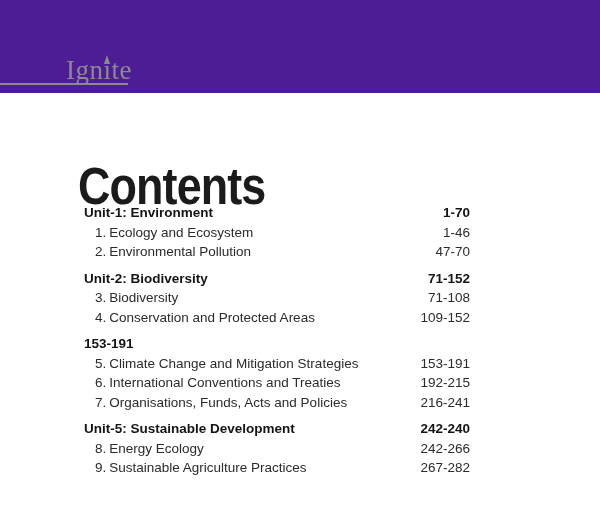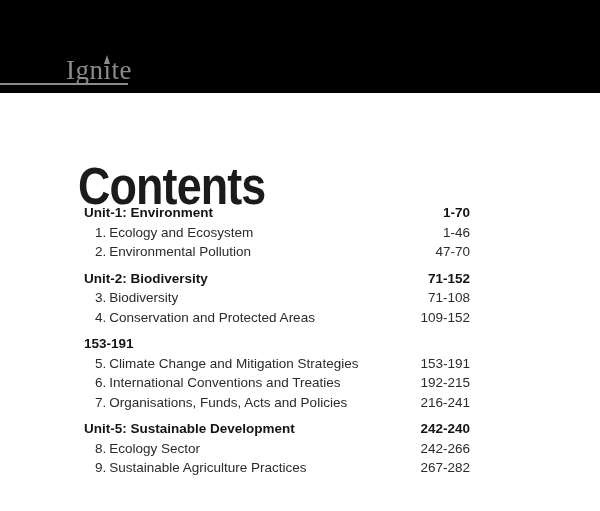--- a/index.html
+++ b/index.html
@@ -15,21 +15,21 @@
     overflow: hidden;
   }
 
   
   .band {
     position: absolute;
     top: 0;
     left: 0;
     width: 600px;
     height: 93px;
-    background: #000000;
+    background: #4c1d95;
   }
   .logo-underline {
     position: absolute;
     top: 83px;
     left: 0;
     width: 128px;
     height: 2px;
     background: #8a8a8a;
   }
   .logo-text {
@@ -177,21 +177,21 @@
     <span>216-241</span>
   </div>
 
   <div class="row unit">
     <span>Unit-5: Sustainable Development</span>
     <span>242-240</span>
   </div>
   <div class="row item">
     <span class="item-left">
       <span class="item-num">8.</span>
-      <span>Ecology Sector</span>
+      <span>Energy Ecology</span>
     </span>
     <span>242-266</span>
   </div>
   <div class="row item">
     <span class="item-left">
       <span class="item-num">9.</span>
       <span>Sustainable Agriculture Practices</span>
     </span>
     <span>267-282</span>
   </div>

